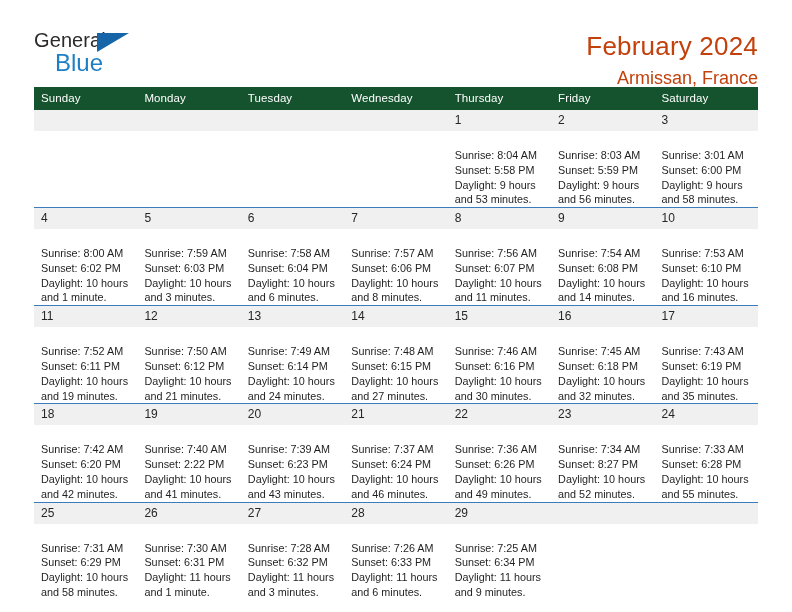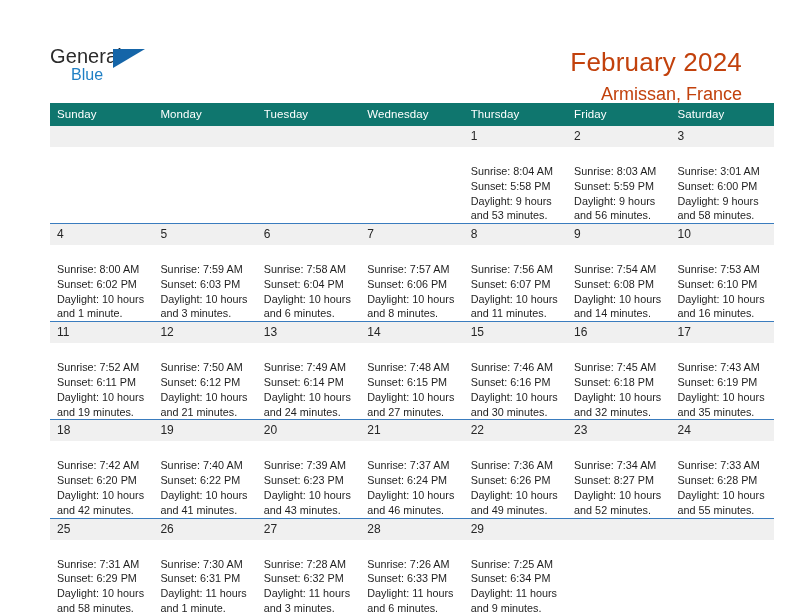--- a/index.html
+++ b/index.html
@@ -7,21 +7,21 @@
     width: 792px;
     height: 612px;
     background: #ffffff;
     font-family: "Liberation Sans", sans-serif;
     color: #1a1a1a;
   }
   .page {
     position: relative;
     width: 792px;
     height: 473px;
-    padding: 16px;
+    padding: 0;
   }
 
   
   .top-bar {
     display: flex;
     align-items: flex-start;
     justify-content: space-between;
     padding: 30px 34px 0 34px;
     height: 74px;
   }
@@ -33,21 +33,21 @@
     user-select: none;
   }
   .logo-general {
     font-size: 20px;
     letter-spacing: 0.1px;
     color: #2b2b2b;
     font-family: "Liberation Sans", sans-serif;
     display: block;
   }
   .logo-blue {
-    font-size: 16px;
+    font-size: 24px;
     color: #1f7fc4;
     display: block;
     margin-top: 1px;
     margin-left: 21px;
   }
   .logo-tri {
     position: absolute;
     left: 63px;
     top: 3px;
     width: 0;
@@ -74,21 +74,21 @@
   }
 
   
   .calendar {
     margin: 13px 34px 0 34px;
     width: 724px;
     border-collapse: collapse;
     table-layout: fixed;
   }
   .calendar th {
-    background: #0f766e;
+    background: #14532d;
     color: #ffffff;
     font-weight: normal;
     font-size: 11.5px;
     text-align: left;
     padding: 5px 0 6px 7px;
     letter-spacing: 0.1px;
     border: none;
   }
   .calendar td {
     vertical-align: top;
@@ -327,21 +327,21 @@
               <div>Sunrise: 7:42 AM</div>
               <div>Sunset: 6:20 PM</div>
               <div>Daylight: 10 hours</div>
               <div>and 42 minutes.</div>
             </div>
           </td>
           <td>
             <div class="daynum">19</div>
             <div class="info">
               <div>Sunrise: 7:40 AM</div>
-              <div>Sunset: 6:22 PM</div>
+              <div>Sunset: 2:22 PM</div>
               <div>Daylight: 10 hours</div>
               <div>and 41 minutes.</div>
             </div>
           </td>
           <td>
             <div class="daynum">20</div>
             <div class="info">
               <div>Sunrise: 7:39 AM</div>
               <div>Sunset: 6:23 PM</div>
               <div>Daylight: 10 hours</div>

